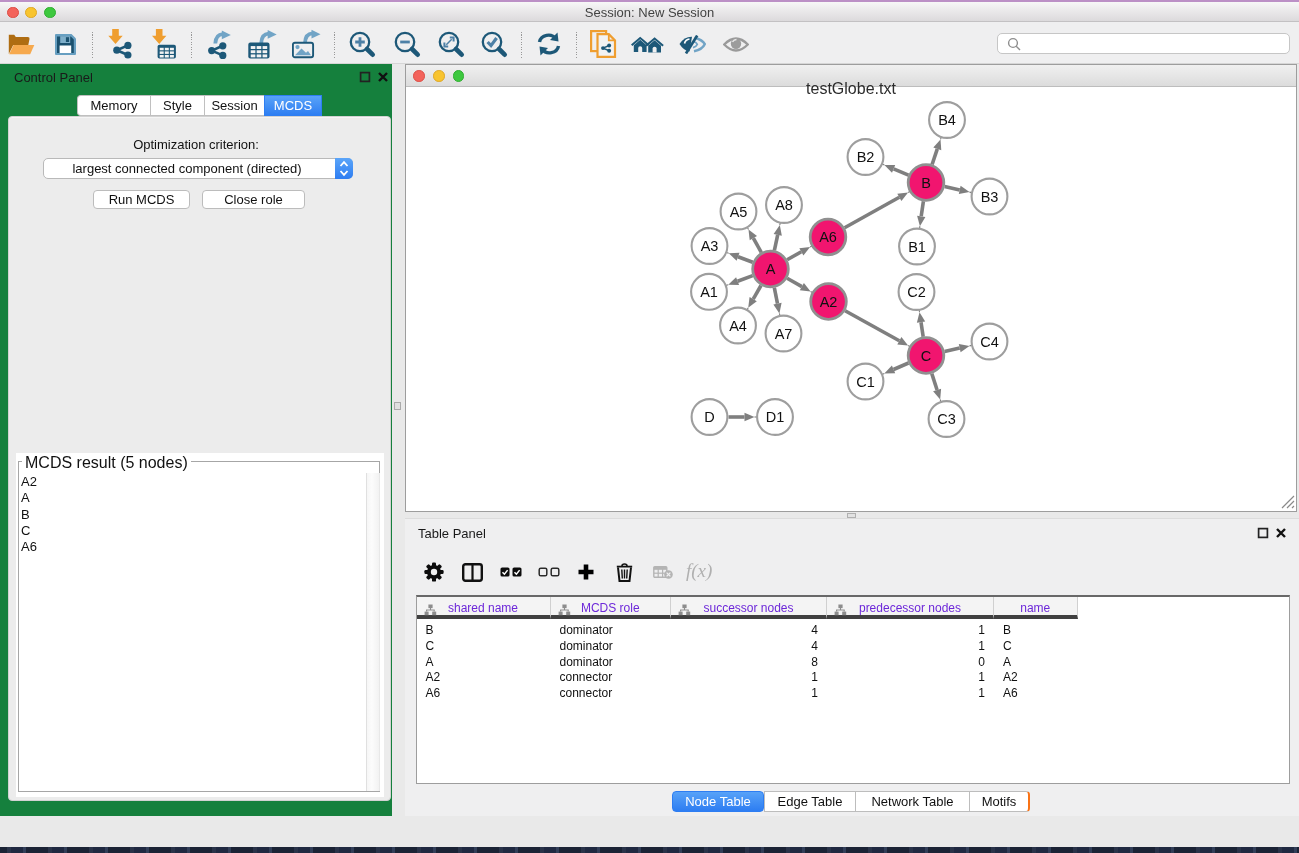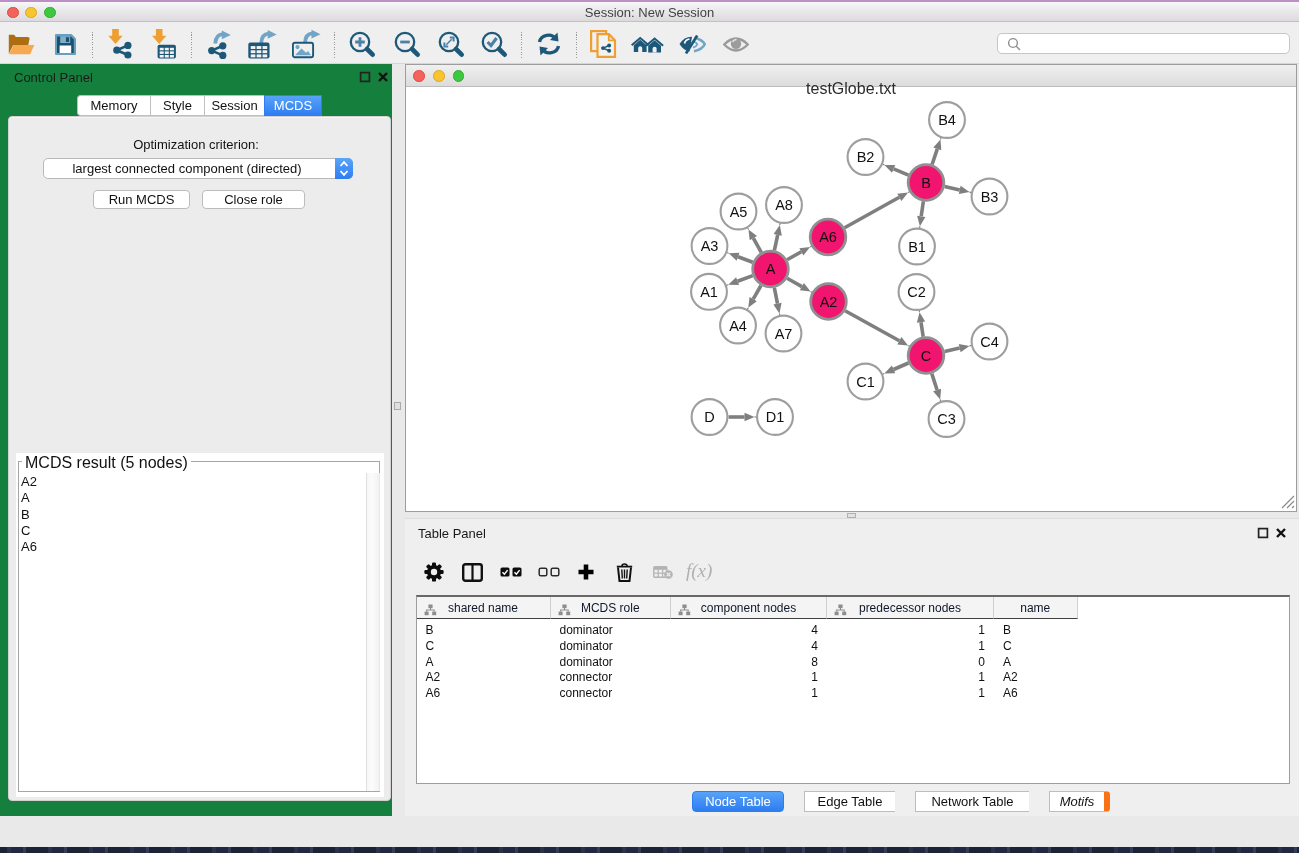--- a/index.html
+++ b/index.html
@@ -50,27 +50,27 @@
 .graph { position:absolute; left:405px; top:87px; }
 #resize { position:absolute; }
 
 
 #tpanel { left:405px; top:518px; width:894px; height:298px; background:#efeff0; border-top:1px solid #dcdcdc; }
 #tpanel .hdr { position:absolute; left:13px; top:7px; font-size:13px; color:#1a1a1a; }
 #fx { position:absolute; left:686px; top:560px; font-family:"Liberation Serif", serif; font-style:italic;
   font-size:19px; color:#b0b0b0; }
 .tbl { position:absolute; left:415.5px; top:595px; width:874px; height:189px; background:#fff; border:1px solid #9d9d9d; border-top:2px solid #686868; }
 .tbl .th { position:absolute; top:0; height:22px; background:#f4f4f4; border-right:1px solid #d0d0d0;
-  border-bottom:1px solid #404040; font-size:12px; color:#0f172a; text-align:center; line-height:22px; }
+  border-bottom:4px solid #404040; font-size:12px; color:#6d28d9; text-align:center; line-height:22px; }
 .tbl .td { position:absolute; font-size:12px; color:#111; height:15.8px; line-height:15.8px; }
 #bt-tabs { position:absolute; left:672px; top:791px; height:21px; display:flex; font-size:13px; }
 #bt-tabs .tab { border:1px solid #bdbdbd; border-right:none; background:#fff; color:#111;
-  display:flex; align-items:center; justify-content:center;margin-left:20px; }
+  display:flex; align-items:center; justify-content:center; }
 #bt-tabs .tab:first-child { border-radius:4px 0 0 4px; }
-#bt-tabs .tab:last-child { border-right:6px solid #f97316; border-radius:0 4px 4px 0;font-style:italic; }
+#bt-tabs .tab:last-child { border-right:2px solid #f97316; border-radius:0 4px 4px 0; }
 #bt-tabs .tab.sel { background:linear-gradient(#57a2f8,#2d7df2); color:#fff; border:1px solid #2d7df2; border-radius:4px; }
 
 
 #statusbar { left:0; top:816px; width:1299px; height:31px; background:#efeff0; border-top:1px solid #d2d2d2; }
 #listbtn { position:absolute; left:11px; top:8px; width:26px; height:20px; background:#fcfcfc; border:1px solid #b9b9b9; }
 #membtn { position:absolute; right:10px; top:6px; width:75px; height:23px; background:#f7f7f7; border:1px solid #9b9b9b;
   font-size:11px; color:#111; }
 #bottomstrip { left:0; top:847px; width:1299px; height:6px; background:#222c40;
   background-image:repeating-linear-gradient(90deg,#1b2335 0 7px,#2a3349 7px 11px,#202941 11px 23px,#323e58 23px 26px,#1b2335 26px 41px); }
 </style></head><body>
@@ -472,21 +472,21 @@
         <rect x="8.2" y="7.6" width="4" height="3.6" fill="#8d8d8d"></rect>
         <path d="M6.5 4.1 L6.5 6 M2.6 7.6 L2.6 6 L10.2 6 L10.2 7.6" stroke="#8d8d8d" fill="none" stroke-width="1.1"></path>
       </svg>
       <div class="th" style="left:134.0px;width:120.5px">MCDS role</div>
       <svg style="position:absolute;left:141.0px;top:7px" width="13" height="12" viewBox="0 0 13 12">
         <rect x="4.4" y="0.5" width="4.2" height="3.6" fill="#8d8d8d"></rect>
         <rect x="0.6" y="7.6" width="4" height="3.6" fill="#8d8d8d"></rect>
         <rect x="8.2" y="7.6" width="4" height="3.6" fill="#8d8d8d"></rect>
         <path d="M6.5 4.1 L6.5 6 M2.6 7.6 L2.6 6 L10.2 6 L10.2 7.6" stroke="#8d8d8d" fill="none" stroke-width="1.1"></path>
       </svg>
-      <div class="th" style="left:254.5px;width:156.0px">component nodes</div>
+      <div class="th" style="left:254.5px;width:156.0px">successor nodes</div>
       <svg style="position:absolute;left:261.5px;top:7px" width="13" height="12" viewBox="0 0 13 12">
         <rect x="4.4" y="0.5" width="4.2" height="3.6" fill="#8d8d8d"></rect>
         <rect x="0.6" y="7.6" width="4" height="3.6" fill="#8d8d8d"></rect>
         <rect x="8.2" y="7.6" width="4" height="3.6" fill="#8d8d8d"></rect>
         <path d="M6.5 4.1 L6.5 6 M2.6 7.6 L2.6 6 L10.2 6 L10.2 7.6" stroke="#8d8d8d" fill="none" stroke-width="1.1"></path>
       </svg>
       <div class="th" style="left:410.5px;width:167.0px">predecessor nodes</div>
       <svg style="position:absolute;left:417.5px;top:7px" width="13" height="12" viewBox="0 0 13 12">
         <rect x="4.4" y="0.5" width="4.2" height="3.6" fill="#8d8d8d"></rect>
         <rect x="0.6" y="7.6" width="4" height="3.6" fill="#8d8d8d"></rect>

